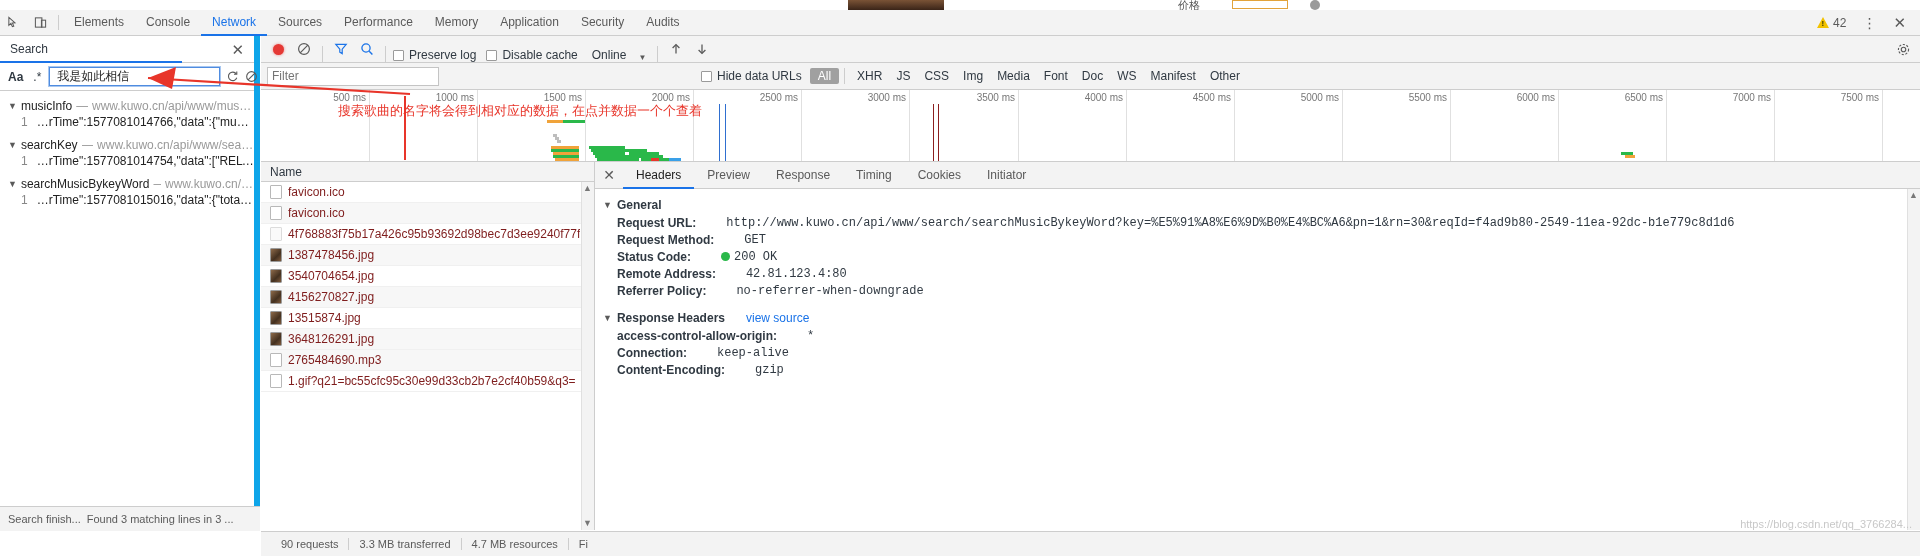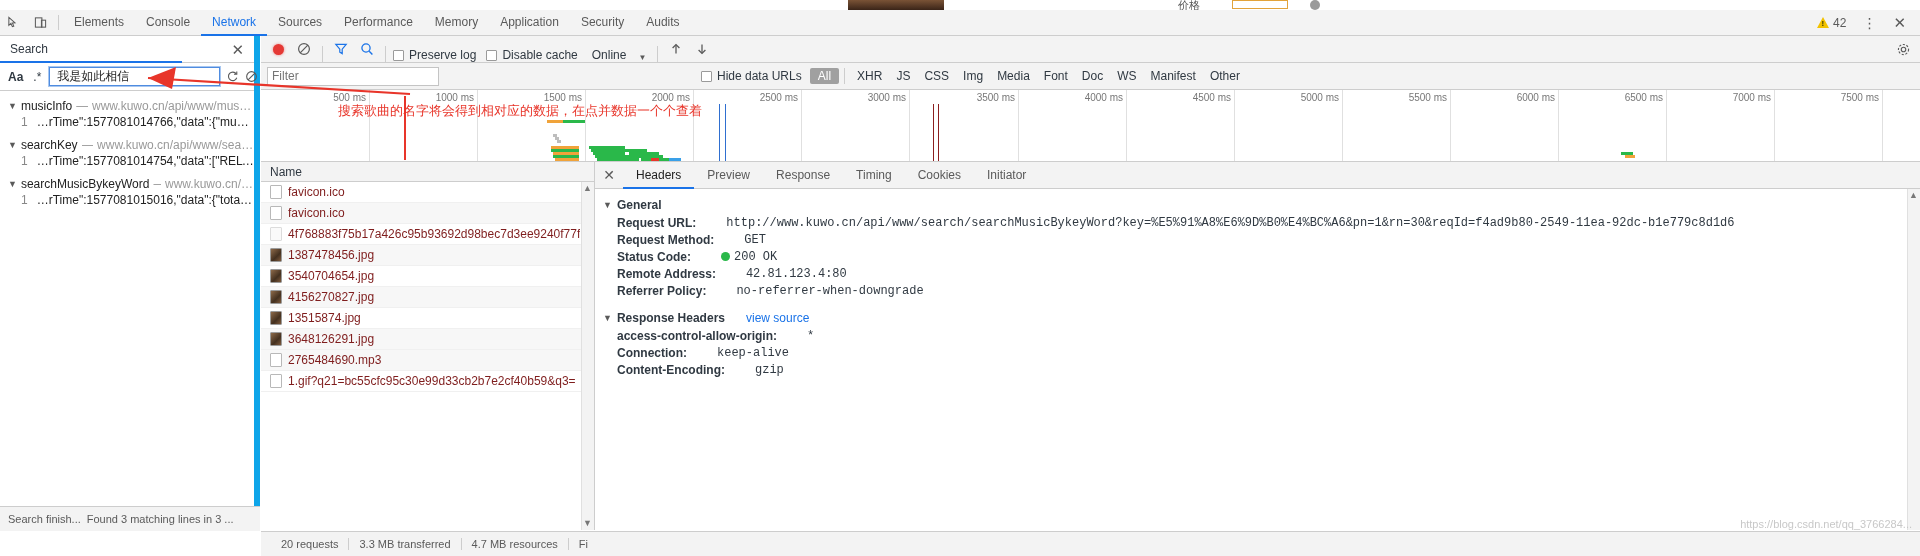--- a/index.html
+++ b/index.html
@@ -576,21 +576,21 @@
             <span class="v">gzip</span>
           </div>
           <div class="det-scroll">
             <div class="det-thumb">▲</div>
           </div>
         </div>
       </div>
     </div>
 
     <div class="net-status">
-      <span class="ns-item">20 requests</span>
+      <span class="ns-item">90 requests</span>
       <span class="ns-sep"></span>
       <span class="ns-item">3.3 MB transferred</span>
       <span class="ns-sep"></span>
       <span class="ns-item">4.7 MB resources</span>
       <span class="ns-sep"></span>
       <span class="ns-item">Fi</span>
     </div>
 
     <div class="watermark">https://blog.csdn.net/qq_3766284...</div>
   </div>

